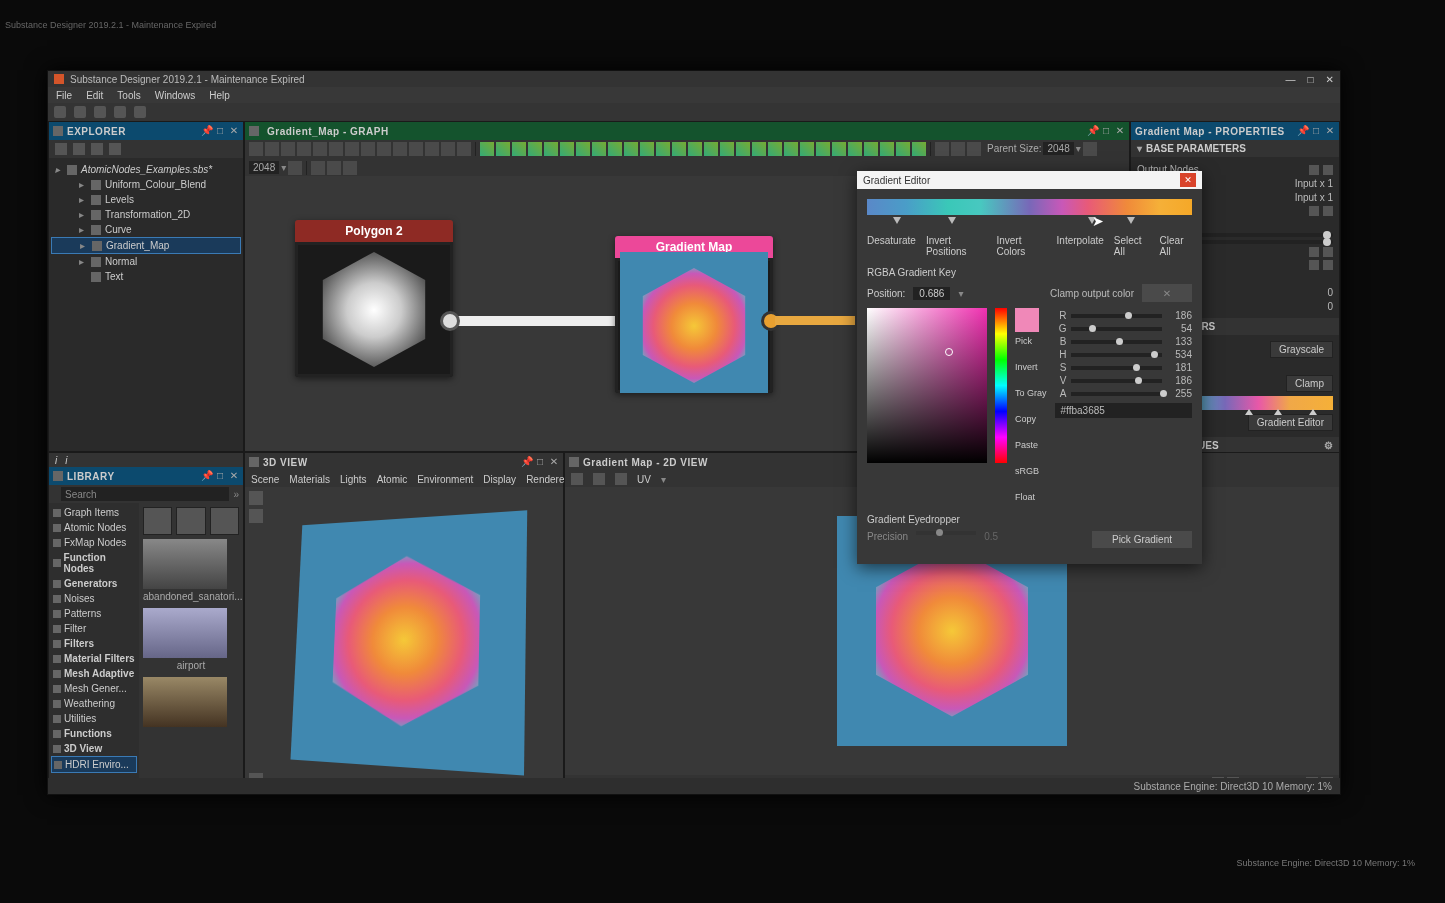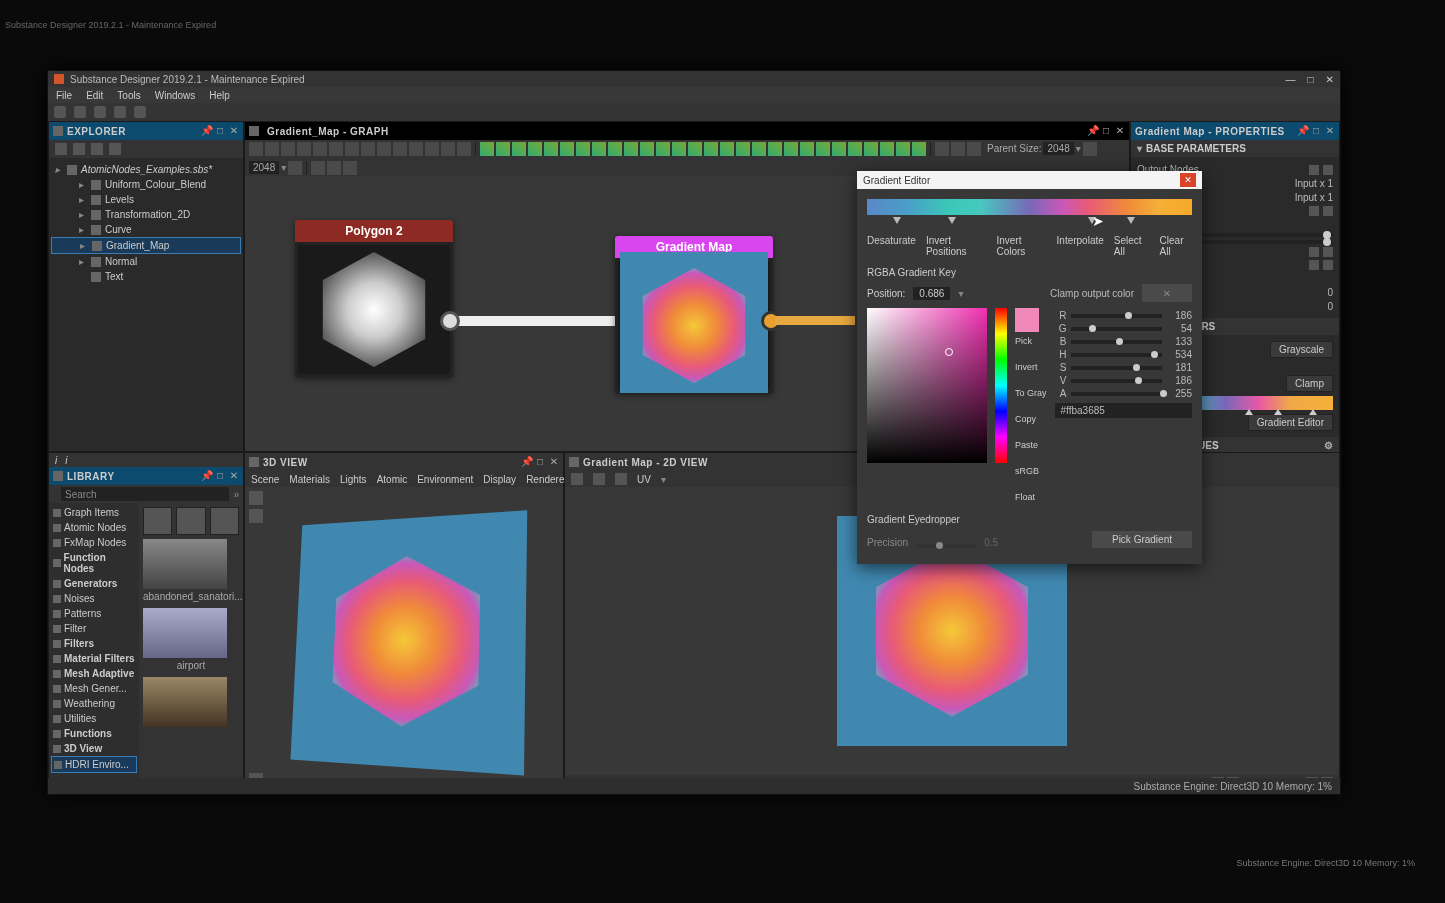--- a/index.html
+++ b/index.html
@@ -40,36 +40,36 @@
 .tree { padding:4px 2px; overflow:auto; flex:1; }
 .tree-item { display:flex; align-items:center; gap:4px; padding:2px 4px 2px 14px; cursor:default; }
 .tree-root { padding-left:4px; font-style:italic; }
 .tree-item.child { padding-left:28px; }
 .tree-item.sel { background:#1a3a5a; border:1px solid #3a7ab5; }
 .tree-item .caret { width:8px; color:#888; }
 .tree-item .nico { width:10px; height:10px; background:#666; }
 
 
 .graph { grid-column:2; grid-row:1; background:#2a2a2a; border:1px solid #1a1a1a; display:flex; flex-direction:column; position:relative; }
-.graph-hdr { height:18px; background:#000000; display:flex; align-items:center; padding:0 4px; }
+.graph-hdr { height:18px; background:#14532d; display:flex; align-items:center; padding:0 4px; }
 .graph-hdr .hico { width:10px;height:10px;background:#666;margin-right:4px; }
 .graph-hdr .btns { margin-left:auto; display:flex; gap:4px; }
 .graph-tb { height:36px; background:#333; display:flex; align-items:center; gap:2px; padding:0 4px; flex-wrap:wrap; }
 .graph-tb .tico { width:14px; height:14px; background:#4a4a4a; display:inline-block; }
 .graph-tb .cl { background:linear-gradient(45deg,#3a7,#7a3); }
 .graph-tb .sep { width:1px; height:14px; background:#222; margin:0 2px; }
 .graph-tb .psize { color:#aaa; margin-left:4px; }
 .graph-tb .numbox { background:#222; padding:1px 4px; color:#aaa; }
 
 .graph-canvas { flex:1; background:#383838; position:relative; overflow:hidden; }
 .node { position:absolute; width:158px; border-radius:3px; overflow:hidden; box-shadow:0 2px 6px rgba(0,0,0,.5); }
 .node-hdr { height:22px; display:flex; align-items:center; justify-content:center; font-size:12px; font-weight:bold; color:#fff; }
 .node-body { height:135px; background:#1a1a1a; display:flex; align-items:center; justify-content:center; border:3px solid #222; }
 .node.n1 .node-hdr { background:#8e2a24; }
-.node.n2 .node-hdr { background:#d946ef; }
+.node.n2 .node-hdr { background:#ec4899; }
 .port { position:absolute; width:20px; height:20px; border-radius:50%; background:#ddd; border:3px solid #555; }
 .port.out1 { left:195px; top:135px; }
 .port.in2 { left:370px; top:135px; }
 .port.out2 { left:516px; top:135px; background:#e8a030; border-color:#333; }
 .wire { position:absolute; height:10px; background:#eee; top:140px; left:210px; width:165px; }
 .wire2 { position:absolute; height:9px; background:#e8a840; top:140px; left:530px; width:80px; }
 
 
 .hexprev { width:128px; height:128px; }
 .hex-gray { background:radial-gradient(circle,#fff 0%,#ccc 30%,#777 55%,#333 75%,#111 100%); clip-path:polygon(50% 5%,90% 27%,90% 73%,50% 95%,10% 73%,10% 27%); }
@@ -145,21 +145,21 @@
 .gradedit .chans .crow { display:flex; align-items:center; gap:4px; margin:2px 0; }
 .gradedit .chans .clbl { width:12px; text-align:right; color:#bbb; }
 .gradedit .chans .csld { flex:1; height:4px; background:#222; position:relative; }
 .gradedit .chans .csld .k { position:absolute; width:7px;height:7px;background:#ccc;border-radius:50%;top:-2px; }
 .gradedit .chans .cval { width:26px; text-align:right; color:#bbb; }
 .gradedit .sidebtns { display:flex; flex-direction:column; gap:16px; }
 .gradedit .sidebtns .sb { color:#ccc; cursor:default; font-size:9px; }
 .gradedit .hexrow { display:flex; gap:6px; align-items:center; margin-top:4px; }
 .gradedit .hexrow .hexbox { background:#222; padding:2px 6px; flex:1; color:#bbb; }
 .gradedit .eye { margin-top:12px; }
-.gradedit .eye .erow { display:flex; align-items:flex-end; gap:8px; margin:6px 0; }
+.gradedit .eye .erow { display:flex; align-items:flex-start; gap:8px; margin:6px 0; }
 .gradedit .eye .erow .lbl2 { color:#888; }
 .gradedit .eye .erow .esld { width:60px; height:4px; background:#333; position:relative; }
 .gradedit .eye .erow .esld .k { position:absolute; width:7px;height:7px;background:#888;border-radius:50%;top:-2px;left:20px; }
 .gradedit .eye .erow .eval { color:#666; }
 .gradedit .eye .erow .pickbtn { margin-left:auto; background:#4a4a4a; padding:3px 20px; }
 
 .status { position:absolute; bottom:0; left:0; right:0; height:16px; background:#2e2e2e; display:flex; align-items:center; padding:0 8px; }
 .status .st { margin-left:auto; color:#aaa; }
 
 

